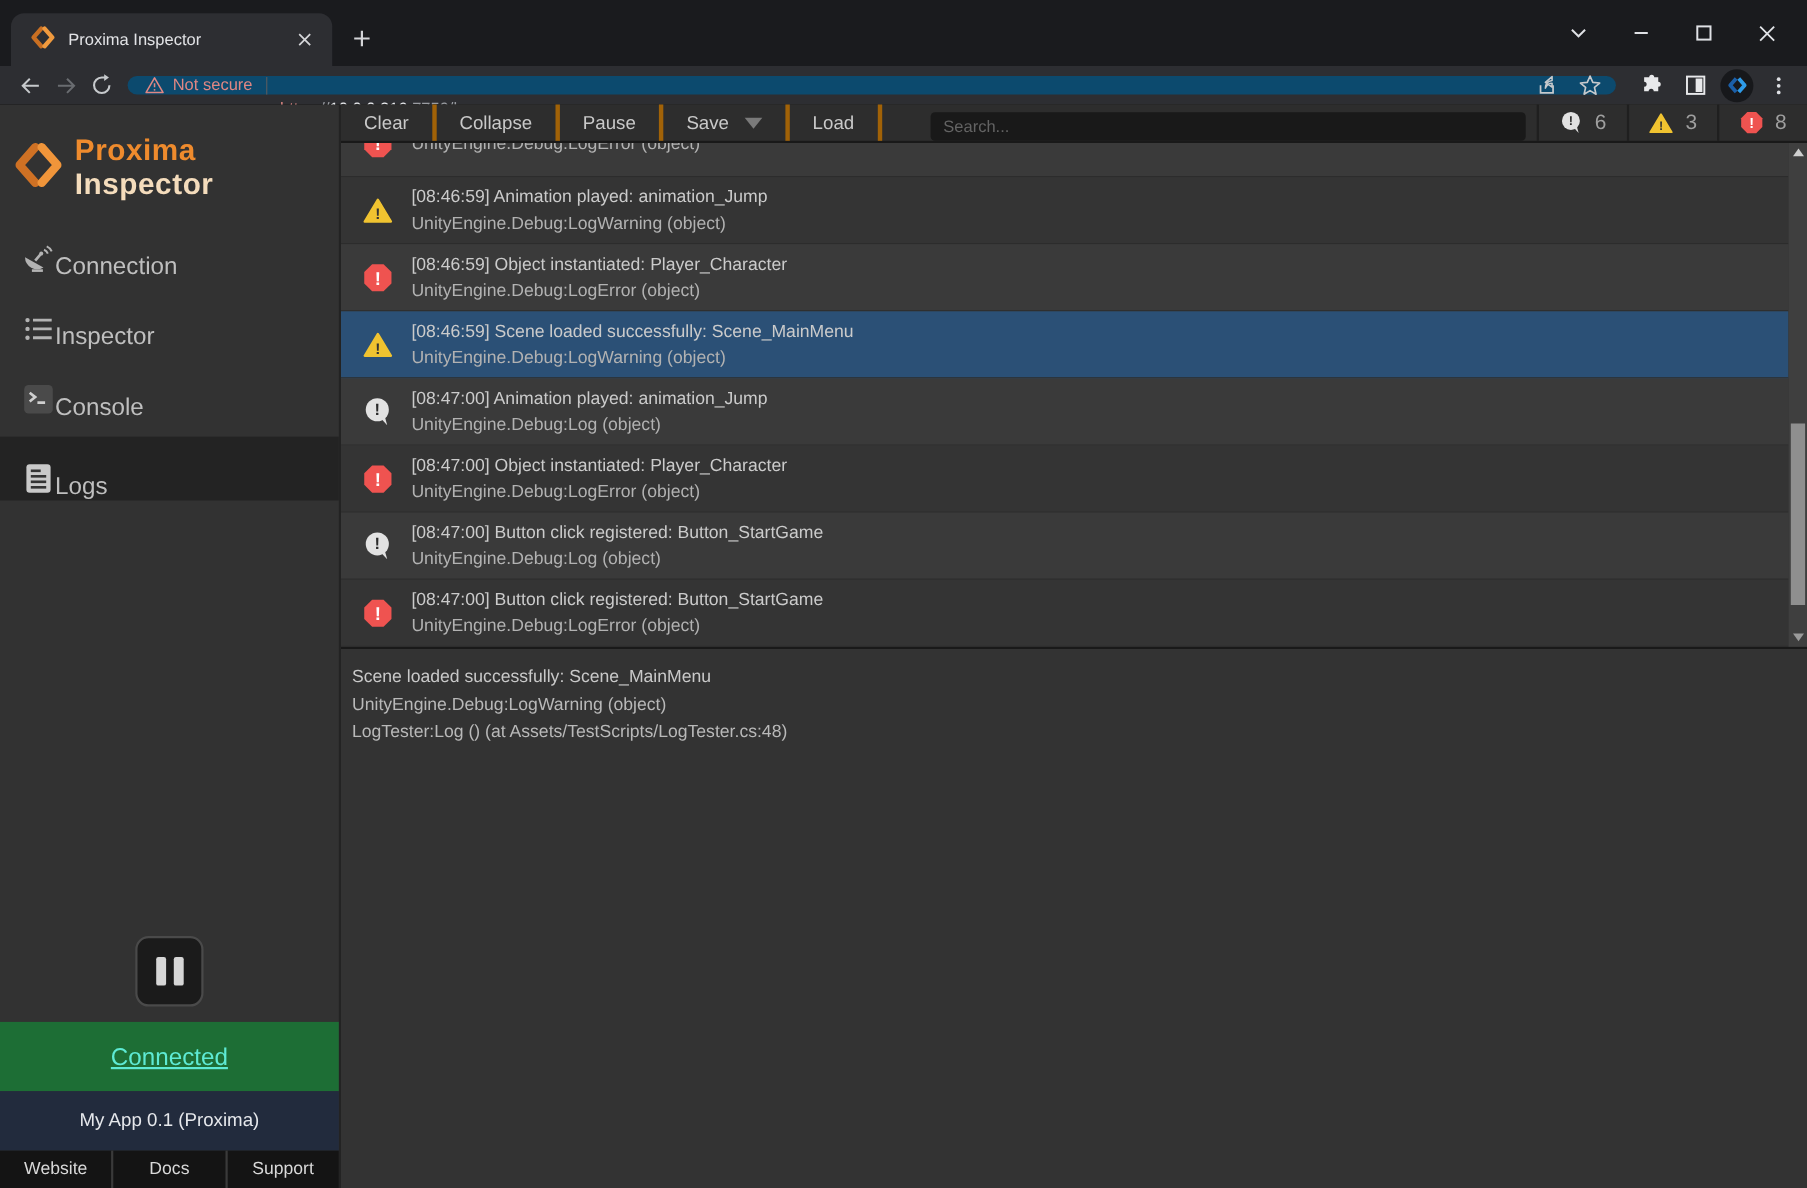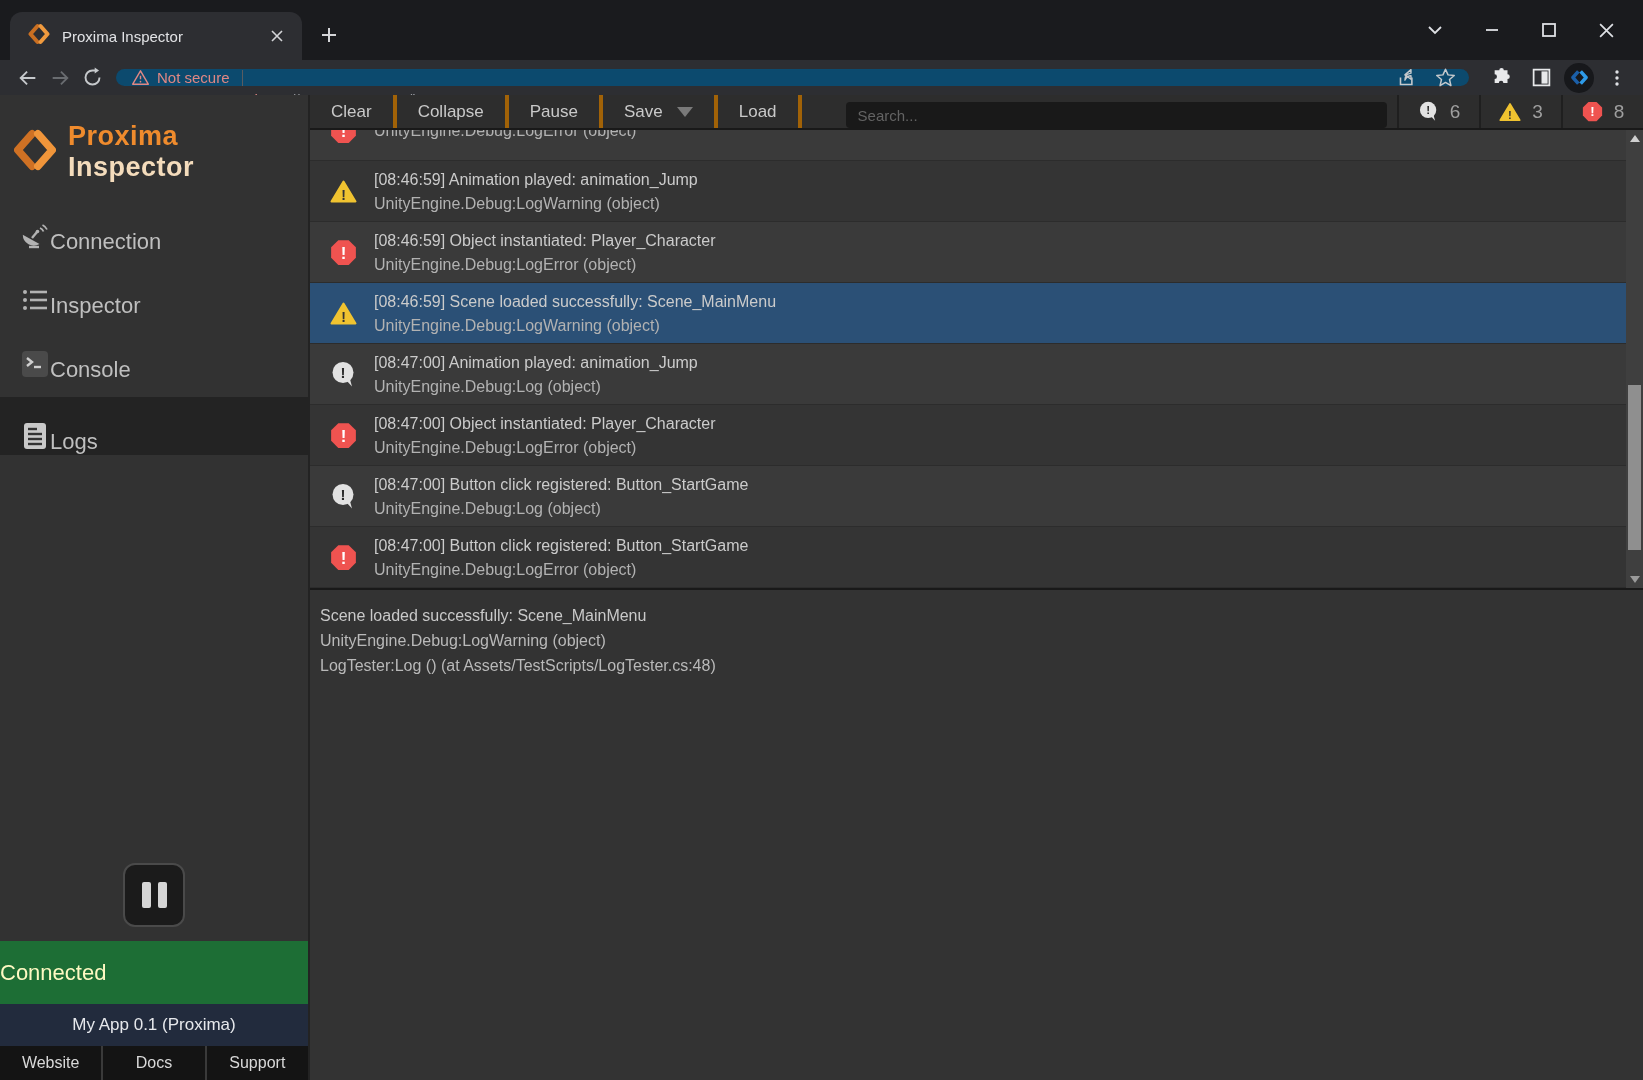--- a/index.html
+++ b/index.html
@@ -42,23 +42,23 @@
   .logo-text { font-size:27px; font-weight:bold; letter-spacing:0.5px; }
   .logo-text .brand { color:var(--accent-orange,#ef8b2d); }
   .logo-text .product { color:#f4dcbc; }
   .nav-item { height:48px; margin:8px 0; padding-left:20px; display:flex; align-items:flex-end; cursor:pointer; }
   .nav-item.active { height:58px; margin:6px 0; background:#232323; }
   .nav-label { color:#bfbfbf; font-size:22px; }
   .side-spacer { flex:1; }
   .pause-btn { width:62px; height:64px; background:#1b1b1b; border:2px solid #4a4a4a; border-radius:12px;
                margin:0 auto 14px auto; display:flex; align-items:center; justify-content:center; gap:7px; cursor:pointer; }
   .pause-bar { width:9px; height:26px; background:#d6d6d6; border-radius:2px; }
-  .connected-bar { height:63px; background:var(--green,#1d6e35); display:flex; align-items:center; 
-                   color:#fef9c3; font-size:22px; flex:none; }
-  .appname-bar { height:42px; background:var(--navy,#222b3d); display:flex; align-items:center; justify-content:center;
+  .connected-bar { height:63px; background:var(--green,#1d6e35); display:flex; align-items:center; justify-content:center;
+                   color:#5eead4; font-size:22px; flex:none;text-decoration:underline; }
+  .appname-bar { height:54px; background:var(--navy,#222b3d); display:flex; align-items:center; justify-content:center;
                  color:#e6e8ec; font-size:17px; flex:none; }
   .side-footer { height:34px; display:flex; flex:none; background:#141414; }
   .side-footer .flink { flex:1; display:flex; align-items:center; justify-content:center; color:#d9d9d9;
                         font-size:16px; border-right:2px solid #3a3a3a; cursor:pointer; }
   .side-footer .flink:last-child { border-right:none; }
 
   
   .main { flex:1; display:flex; flex-direction:column; background:#333333; min-width:0; }
   .toolbar { height:35px; flex:none; background:#2d2d2d; border-bottom:2px solid #191919; display:flex; align-items:stretch; }
   .tbtn { padding:0 21px; border-right:4px solid #a16207; display:flex; align-items:center; gap:14px;

